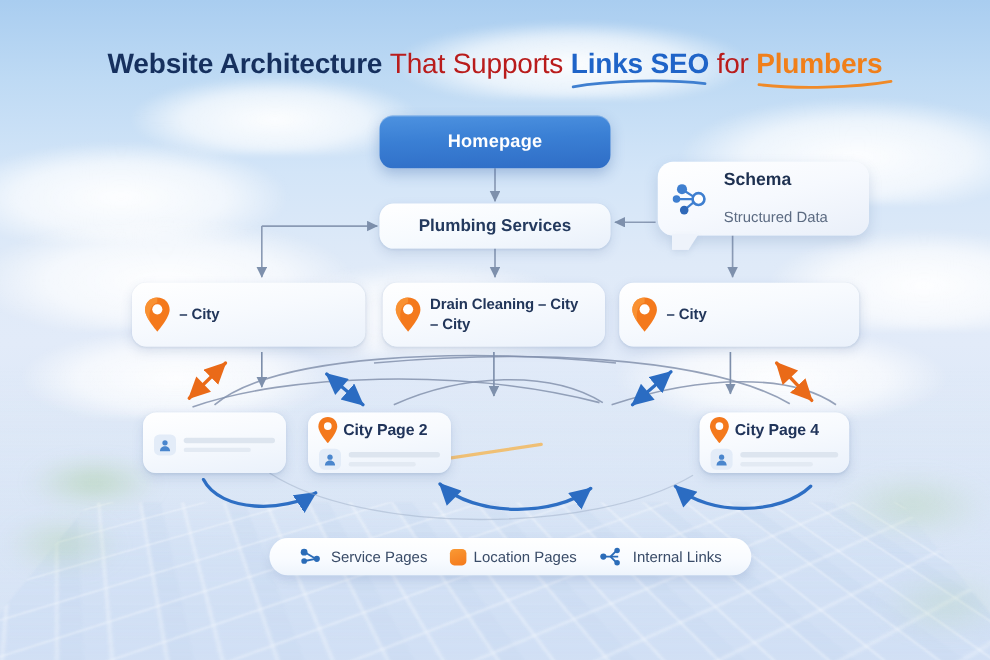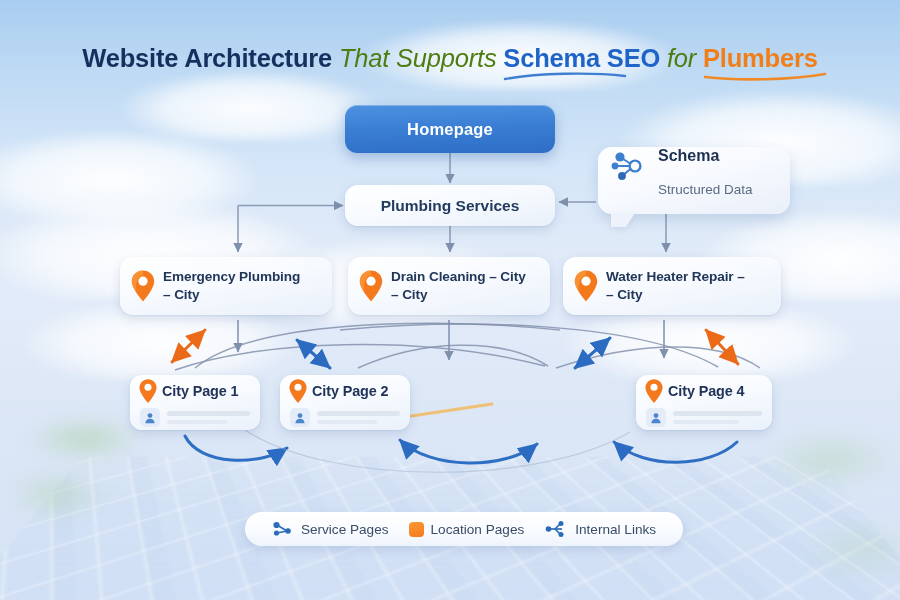--- a/index.html
+++ b/index.html
@@ -77,21 +77,21 @@
     top: 44px; left: 0; right: 0;
     text-align: center;
     white-space: nowrap;
   }
   .title-wrap span.t {
     font-size: 25.5px;
     letter-spacing: -0.2px;
     vertical-align: baseline;
   }
   .t-bold-navy { font-weight: 700; color: #16305e; margin-top: 40px; }
-  .t-navy      { font-weight: 400; color: #4d7c0f; font-style: italic; }
+  .t-navy      { font-weight: 400; color: #b91c1c; }
   .t-blue      { font-weight: 700; color: #1f64c8; position: relative; }
   .t-orange    { font-weight: 700; color: #f07f1a; position: relative; }
   .underline-svg { position: absolute; left: 0; bottom: -11px; overflow: visible; }
 
   
   #links { position: absolute; inset: 0; pointer-events: none; }
 
   
   .node {
     position: absolute;
@@ -122,21 +122,21 @@
   }
   #services .lbl { color: #243a5e; font-size: 15.5px; font-weight: 600; }
 
   
   #schema {
     position: absolute;
     left: 598px; top: 147px; width: 192px; height: 67px;
     border-radius: 14px;
     background: linear-gradient(165deg, #ffffff 0%, #f6f9fe 50%, #e9eff9 100%);
     box-shadow: 0 5px 13px rgba(60,95,150,0.18);
-    display: flex; align-items: flex-start; padding-left: 11px; gap: 9px;
+    display: flex; align-items: center; padding-left: 11px; gap: 9px;
   }
   #schema:after {
     content: "";
     position: absolute; left: 13px; bottom: -13px;
     width: 0; height: 0;
     border-left: 15px solid #eef3fb;
     border-right: 9px solid transparent;
     border-top: 14px solid #eef3fb;
     border-bottom: 0;
     filter: drop-shadow(0 3px 3px rgba(60,95,150,0.10));
@@ -182,21 +182,21 @@
   #city2 { left: 280px; width: 130px; }
   #city3 { left: 482px; width: 136px; }
   #city4 { left: 636px; width: 136px; }
 
   
   .pin { flex: none; display: block; }
 
   
   #legend {
     position: absolute;
-    left: 245px; top: 512px; width: 438px; height: 34px;
+    left: 245px; top: 489px; width: 438px; height: 34px;
     border-radius: 17px;
     background: linear-gradient(180deg, #ffffff 0%, #f8fbff 60%, #eef4fc 100%);
     box-shadow: 0 4px 10px rgba(60,95,150,0.16);
     display: flex; align-items: center; justify-content: center; gap: 20px;
   }
   .leg-item { display: flex; align-items: center; gap: 7px; }
   .leg-item .lbl { font-size: 13.6px; color: #3a4c68; font-weight: 500; }
   .leg-swatch-orange {
     width: 15px; height: 15px; border-radius: 4px;
     background: linear-gradient(160deg, #fa9a34 0%, #f4791c 100%);
@@ -221,21 +221,21 @@
   <div class="cloud" style="left:560px;  top:300px; width:300px; height:80px;"></div>
 
   <div class="bg-map"></div>
   <div class="bg-green" style="left:25px;  top:418px; width:120px; height:42px; background:radial-gradient(ellipse, rgba(150,196,130,0.55), rgba(150,196,130,0) 70%);"></div>
   <div class="bg-green" style="left:5px;   top:470px; width:105px; height:50px; background:radial-gradient(ellipse, rgba(158,200,140,0.45), rgba(158,200,140,0) 70%);"></div>
   <div class="bg-green" style="left:760px; top:430px; width:140px; height:60px; background:radial-gradient(ellipse, rgba(160,200,145,0.40), rgba(160,200,145,0) 70%);"></div>
   <div class="bg-green" style="left:800px; top:520px; width:120px; height:60px; background:radial-gradient(ellipse, rgba(155,198,140,0.32), rgba(155,198,140,0) 70%);"></div>
   <div class="bg-veil"></div>
 
   <div class="title-wrap">
-    <span class="t t-bold-navy">Website Architecture</span><span class="t t-navy">&nbsp;</span><span class="t t-navy">That Supports</span><span class="t t-navy">&nbsp;</span><span class="t t-blue"><span>Schema SEO</span><svg class="underline-svg" width="124" height="12" viewBox="0 0 124 12">
+    <span class="t t-bold-navy">Website Architecture</span><span class="t t-navy">&nbsp;</span><span class="t t-navy">That Supports</span><span class="t t-navy">&nbsp;</span><span class="t t-blue"><span>Links SEO</span><svg class="underline-svg" width="124" height="12" viewBox="0 0 124 12">
           <path d="M2 8 C 34 2, 88 1, 122 5" stroke="#3f7fd0" stroke-width="2.4" fill="none" stroke-linecap="round"></path>
         </svg></span><span class="t t-navy">&nbsp;</span><span class="t t-navy">for</span><span class="t t-navy">&nbsp;</span><span class="t t-orange"><span>Plumbers</span><svg class="underline-svg" width="124" height="12" viewBox="0 0 124 12">
           <path d="M2 6 C 36 10, 88 9, 122 3" stroke="#f08a28" stroke-width="2.6" fill="none" stroke-linecap="round"></path>
         </svg></span>
   </div>
 
   <svg id="links" width="900" height="600" viewBox="0 0 900 600">
     <defs>
       <marker id="ah-gray" markerWidth="9" markerHeight="9" refX="6.2" refY="3.2" orient="auto">
         <path d="M0,0 L6.6,3.2 L0,6.4 z" fill="#7e90ac"></path>
@@ -315,21 +315,20 @@
     </div>
   </div>
 
   <div class="node svc" id="svc1">
     <svg class="pin" width="26" height="34" viewBox="0 0 26 34">
       <path d="M13 1.5 C 6.6 1.5 1.8 6.4 1.8 12.6 C 1.8 20 13 32.5 13 32.5 C 13 32.5 24.2 20 24.2 12.6 C 24.2 6.4 19.4 1.5 13 1.5 Z" fill="#f4791c"></path>
       <path d="M13 1.5 C 6.6 1.5 1.8 6.4 1.8 12.6 C 1.8 16 4 20 6.5 23.5 C 5 19 5.5 8 13 6 Z" fill="#fb9a3a" opacity="0.75"></path>
       <circle cx="13" cy="12.2" r="4.6" fill="#ffffff"></circle>
     </svg>
     <div class="svc-text">
-      <div>Emergency Plumbing</div>
       <div>– City</div>
     </div>
   </div>
 
   <div class="node svc" id="svc2">
     <svg class="pin" width="26" height="34" viewBox="0 0 26 34">
       <path d="M13 1.5 C 6.6 1.5 1.8 6.4 1.8 12.6 C 1.8 20 13 32.5 13 32.5 C 13 32.5 24.2 20 24.2 12.6 C 24.2 6.4 19.4 1.5 13 1.5 Z" fill="#f4791c"></path>
       <path d="M13 1.5 C 6.6 1.5 1.8 6.4 1.8 12.6 C 1.8 16 4 20 6.5 23.5 C 5 19 5.5 8 13 6 Z" fill="#fb9a3a" opacity="0.75"></path>
       <circle cx="13" cy="12.2" r="4.6" fill="#ffffff"></circle>
     </svg>
@@ -339,33 +338,25 @@
     </div>
   </div>
 
   <div class="node svc" id="svc3">
     <svg class="pin" width="26" height="34" viewBox="0 0 26 34">
       <path d="M13 1.5 C 6.6 1.5 1.8 6.4 1.8 12.6 C 1.8 20 13 32.5 13 32.5 C 13 32.5 24.2 20 24.2 12.6 C 24.2 6.4 19.4 1.5 13 1.5 Z" fill="#f4791c"></path>
       <path d="M13 1.5 C 6.6 1.5 1.8 6.4 1.8 12.6 C 1.8 16 4 20 6.5 23.5 C 5 19 5.5 8 13 6 Z" fill="#fb9a3a" opacity="0.75"></path>
       <circle cx="13" cy="12.2" r="4.6" fill="#ffffff"></circle>
     </svg>
     <div class="svc-text">
-      <div>Water Heater Repair –</div>
       <div>– City</div>
     </div>
   </div>
 
   <div class="node city" id="city1">
-    <div class="city-head">
-      <svg class="pin" width="20" height="26" viewBox="0 0 26 34">
-        <path d="M13 1.5 C 6.6 1.5 1.8 6.4 1.8 12.6 C 1.8 20 13 32.5 13 32.5 C 13 32.5 24.2 20 24.2 12.6 C 24.2 6.4 19.4 1.5 13 1.5 Z" fill="#f4791c"></path>
-        <circle cx="13" cy="12.2" r="4.6" fill="#ffffff"></circle>
-      </svg>
-      <span class="lbl">City Page 1</span>
-    </div>
     <div class="city-body">
       <span class="avatar-box">
         <svg width="12" height="12" viewBox="0 0 14 14">
             <circle cx="7" cy="4.2" r="2.8" fill="#4a86cd"></circle>
             <path d="M1.6 13 C 1.8 9.3 4.2 7.8 7 7.8 C 9.8 7.8 12.2 9.3 12.4 13 Z" fill="#4a86cd"></path>
           </svg>
       </span>
       <span class="lines">
         <span class="line-a"></span>
           <span class="line-b"></span>

